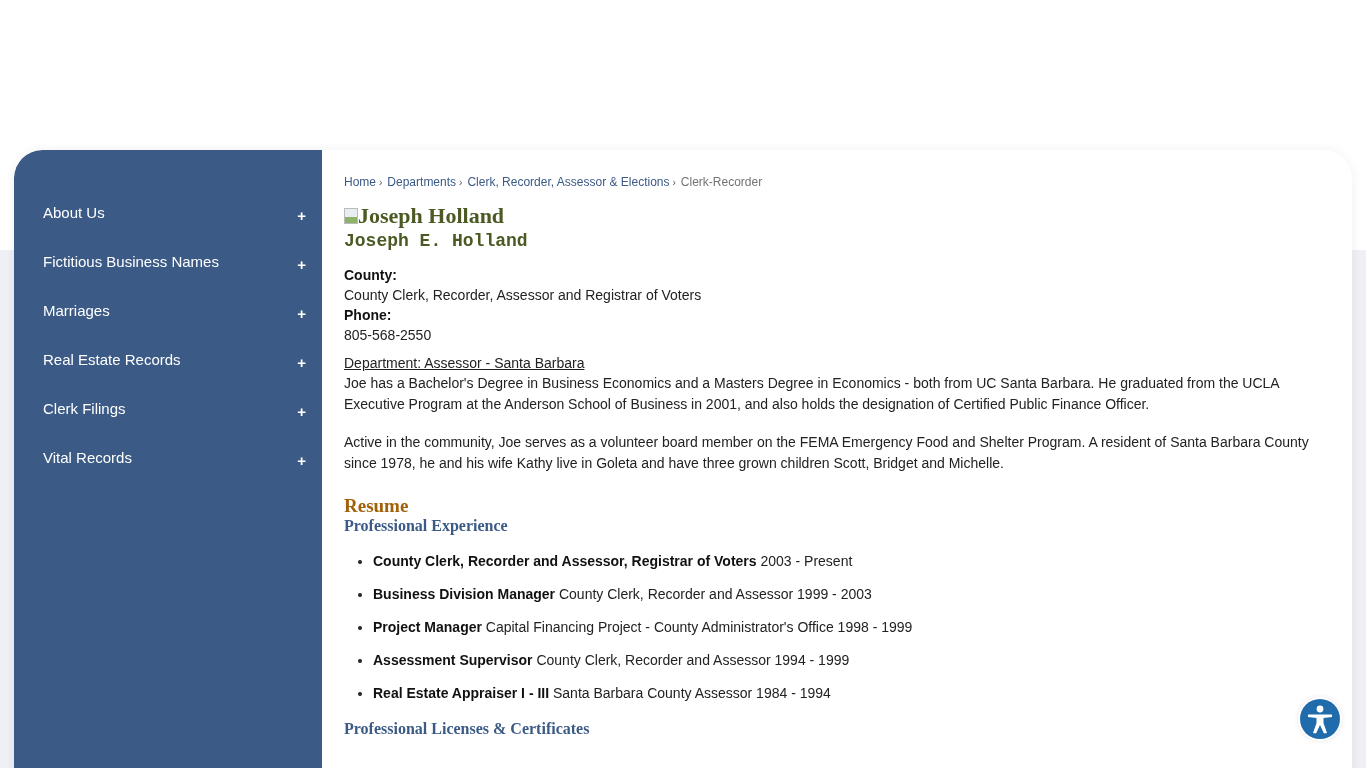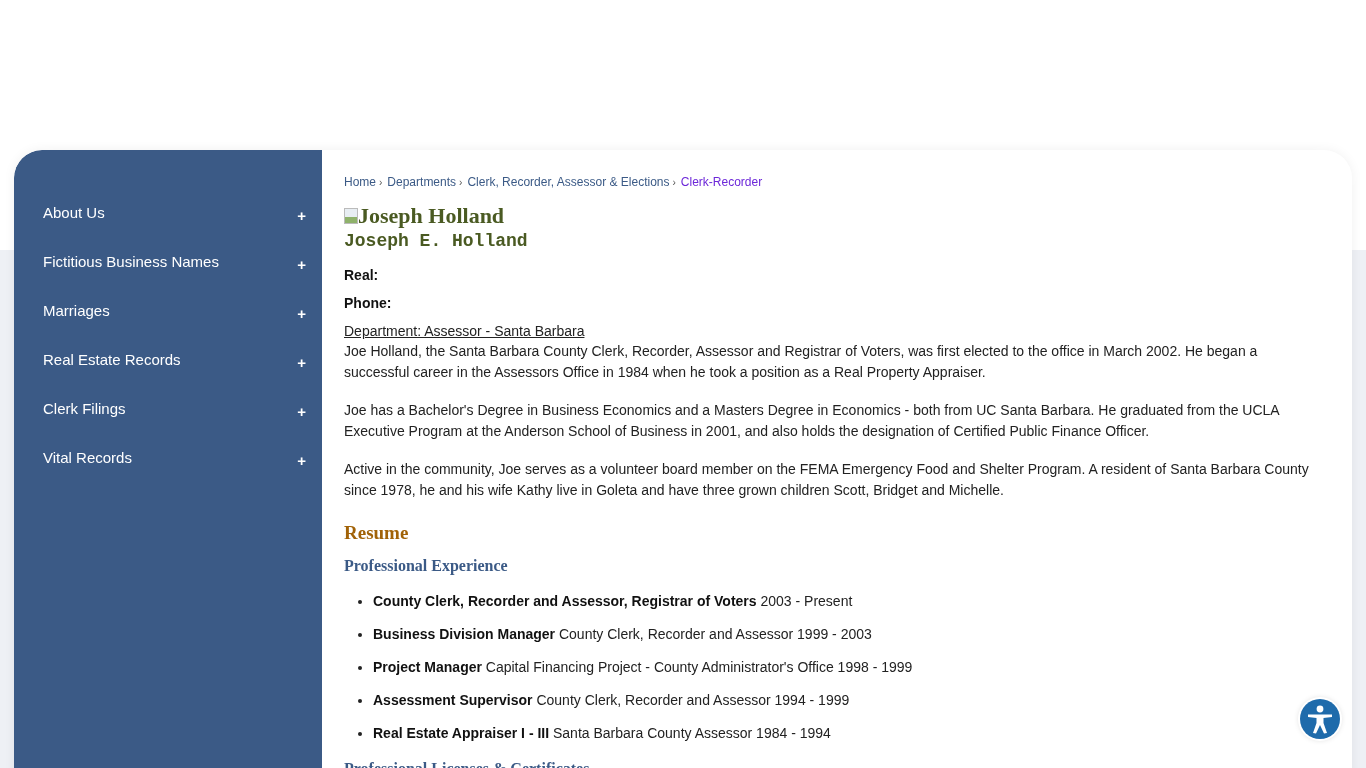--- a/index.html
+++ b/index.html
@@ -37,21 +37,21 @@
   }
   .nav-item .plus { font-size: 15px; font-weight: bold; margin-top: 6px; }
   .content {
     position: absolute; left: 308px; top: 0; right: 0; height: 100%;
     padding: 22px 22px 0 22px;
     color: #222;
   }
   .breadcrumb { font-size: 12px; color: #3b5a86; height: 20px; display: flex; align-items: center; }
   .breadcrumb a { color: #3b5a86; text-decoration: none; }
   .breadcrumb .sep { color: #555; margin: 0 5px 0 3px; font-size: 10px; }
-  .breadcrumb .current { color: #6d28d9; }
+  .breadcrumb .current { color: #737373; }
   .img-alt {
     margin-top: 13px;
     font-family: "Liberation Serif", serif; font-weight: bold; font-size: 22px; color: #4a5a22;
     display: flex; align-items: center; height: 22px;
   }
   .broken-img {
     width: 14px; height: 16px; display: inline-block; position: relative;
     border: 1px solid #bbb; background: linear-gradient(180deg,#e8eef3 0 55%,#8fb26b 55% 100%);
   }
   .name {
@@ -62,21 +62,21 @@
   .value { font-size: 14px; line-height: 20px; color: #222; }
   .label.first { margin-top: 14px; }
   .dept { margin-top: 8px; font-size: 14px; line-height: 20px; text-decoration: underline; color: #222; }
   .para { font-size: 14px; line-height: 20.5px; color: #222; width: 975px; }
   .para + .para { margin-top: 18px; }
   .resume-title {
     margin-top: 22px;
     font-family: "Liberation Serif", serif; font-weight: bold; font-size: 19px; color: #a16207;
   }
   .sub-title {
-    margin-top: 13px;
+    margin-top: 0;
     font-family: "Liberation Serif", serif; font-weight: bold; font-size: 16px; color: #3b5a86;
   }
   ul.exp { margin-top: 14px; padding-left: 29px; }
   ul.exp li { font-size: 14px; line-height: 25px; color: #222; margin-top: 8px; }
   ul.exp li b { color: #111; }
   .sub-title.cut { margin-top: 14px; }
   .a11y {
     position: absolute; left: 1300px; top: 699px; width: 40px; height: 40px;
     border-radius: 50%; background: #1f6bab;
     box-shadow: 0 0 0 2px #ffffff, 0 0 6px rgba(0,0,0,0.2);
@@ -126,26 +126,27 @@
       <span class="sep">›</span>
       <span class="current">Clerk-Recorder</span>
     </div>
 
     <div class="img-alt">
       <span class="broken-img"></span>
       <span>Joseph Holland</span>
     </div>
     <div class="name">Joseph E. Holland</div>
 
-    <div class="label first">Real:</div>
-    <div class="label" style="margin-top:8px">Phone:</div>
+    <div class="label first">County:</div>
+    <div class="value">County Clerk, Recorder, Assessor and Registrar of Voters</div>
+    <div class="label" style="margin-top:0">Phone:</div>
+    <div class="value">805-568-2550</div>
 
     <div class="dept">Department: Assessor - Santa Barbara</div>
 
-    <p class="para">Joe Holland, the Santa Barbara County Clerk, Recorder, Assessor and Registrar of Voters, was first elected to the office in March 2002. He began a successful career in the Assessors Office in 1984 when he took a position as a Real Property Appraiser.</p>
     <p class="para">Joe has a Bachelor's Degree in Business Economics and a Masters Degree in Economics - both from UC Santa Barbara. He graduated from the UCLA Executive Program at the Anderson School of Business in 2001, and also holds the designation of Certified Public Finance Officer.</p>
     <p class="para">Active in the community, Joe serves as a volunteer board member on the FEMA Emergency Food and Shelter Program. A resident of Santa Barbara County since 1978, he and his wife Kathy live in Goleta and have three grown children Scott, Bridget and Michelle.</p>
 
     <h2 class="resume-title">Resume</h2>
     <h3 class="sub-title">Professional Experience</h3>
 
     <ul class="exp">
       <li><b>County Clerk, Recorder and Assessor, Registrar of Voters</b><span> 2003 - Present</span></li>
       <li><b>Business Division Manager</b><span> County Clerk, Recorder and Assessor 1999 - 2003</span></li>
       <li><b>Project Manager</b><span> Capital Financing Project - County Administrator's Office 1998 - 1999</span></li>

